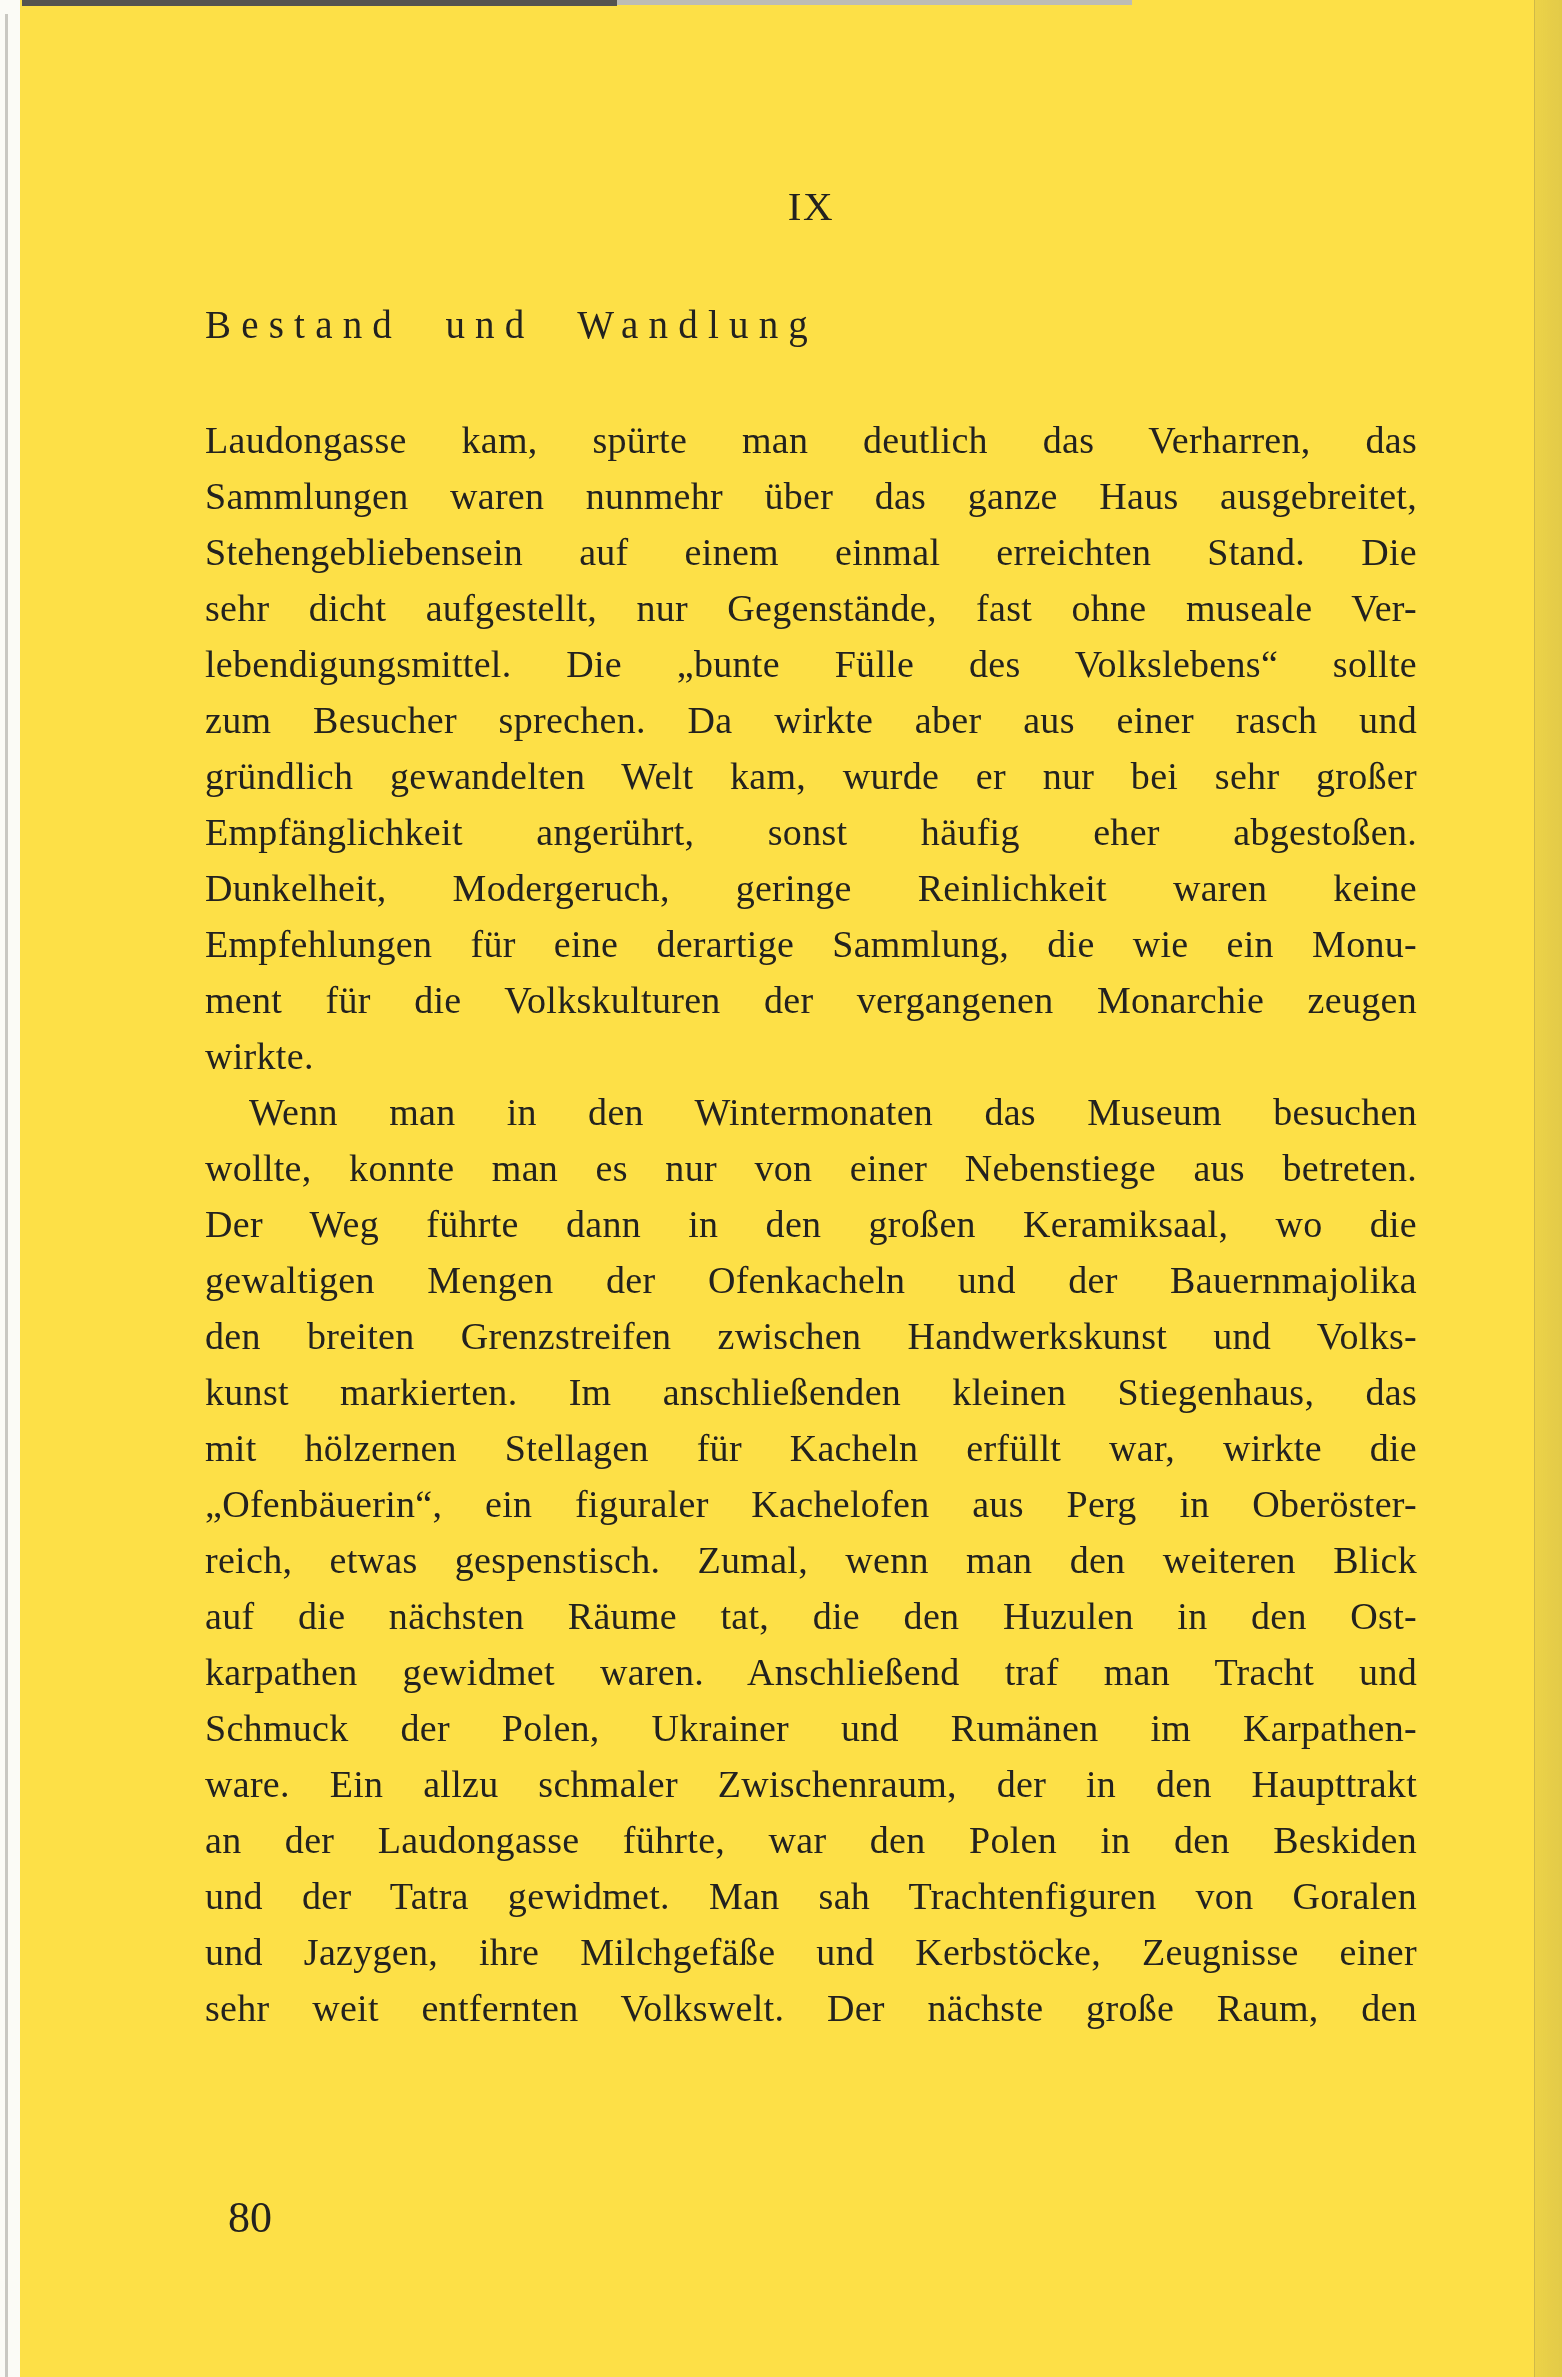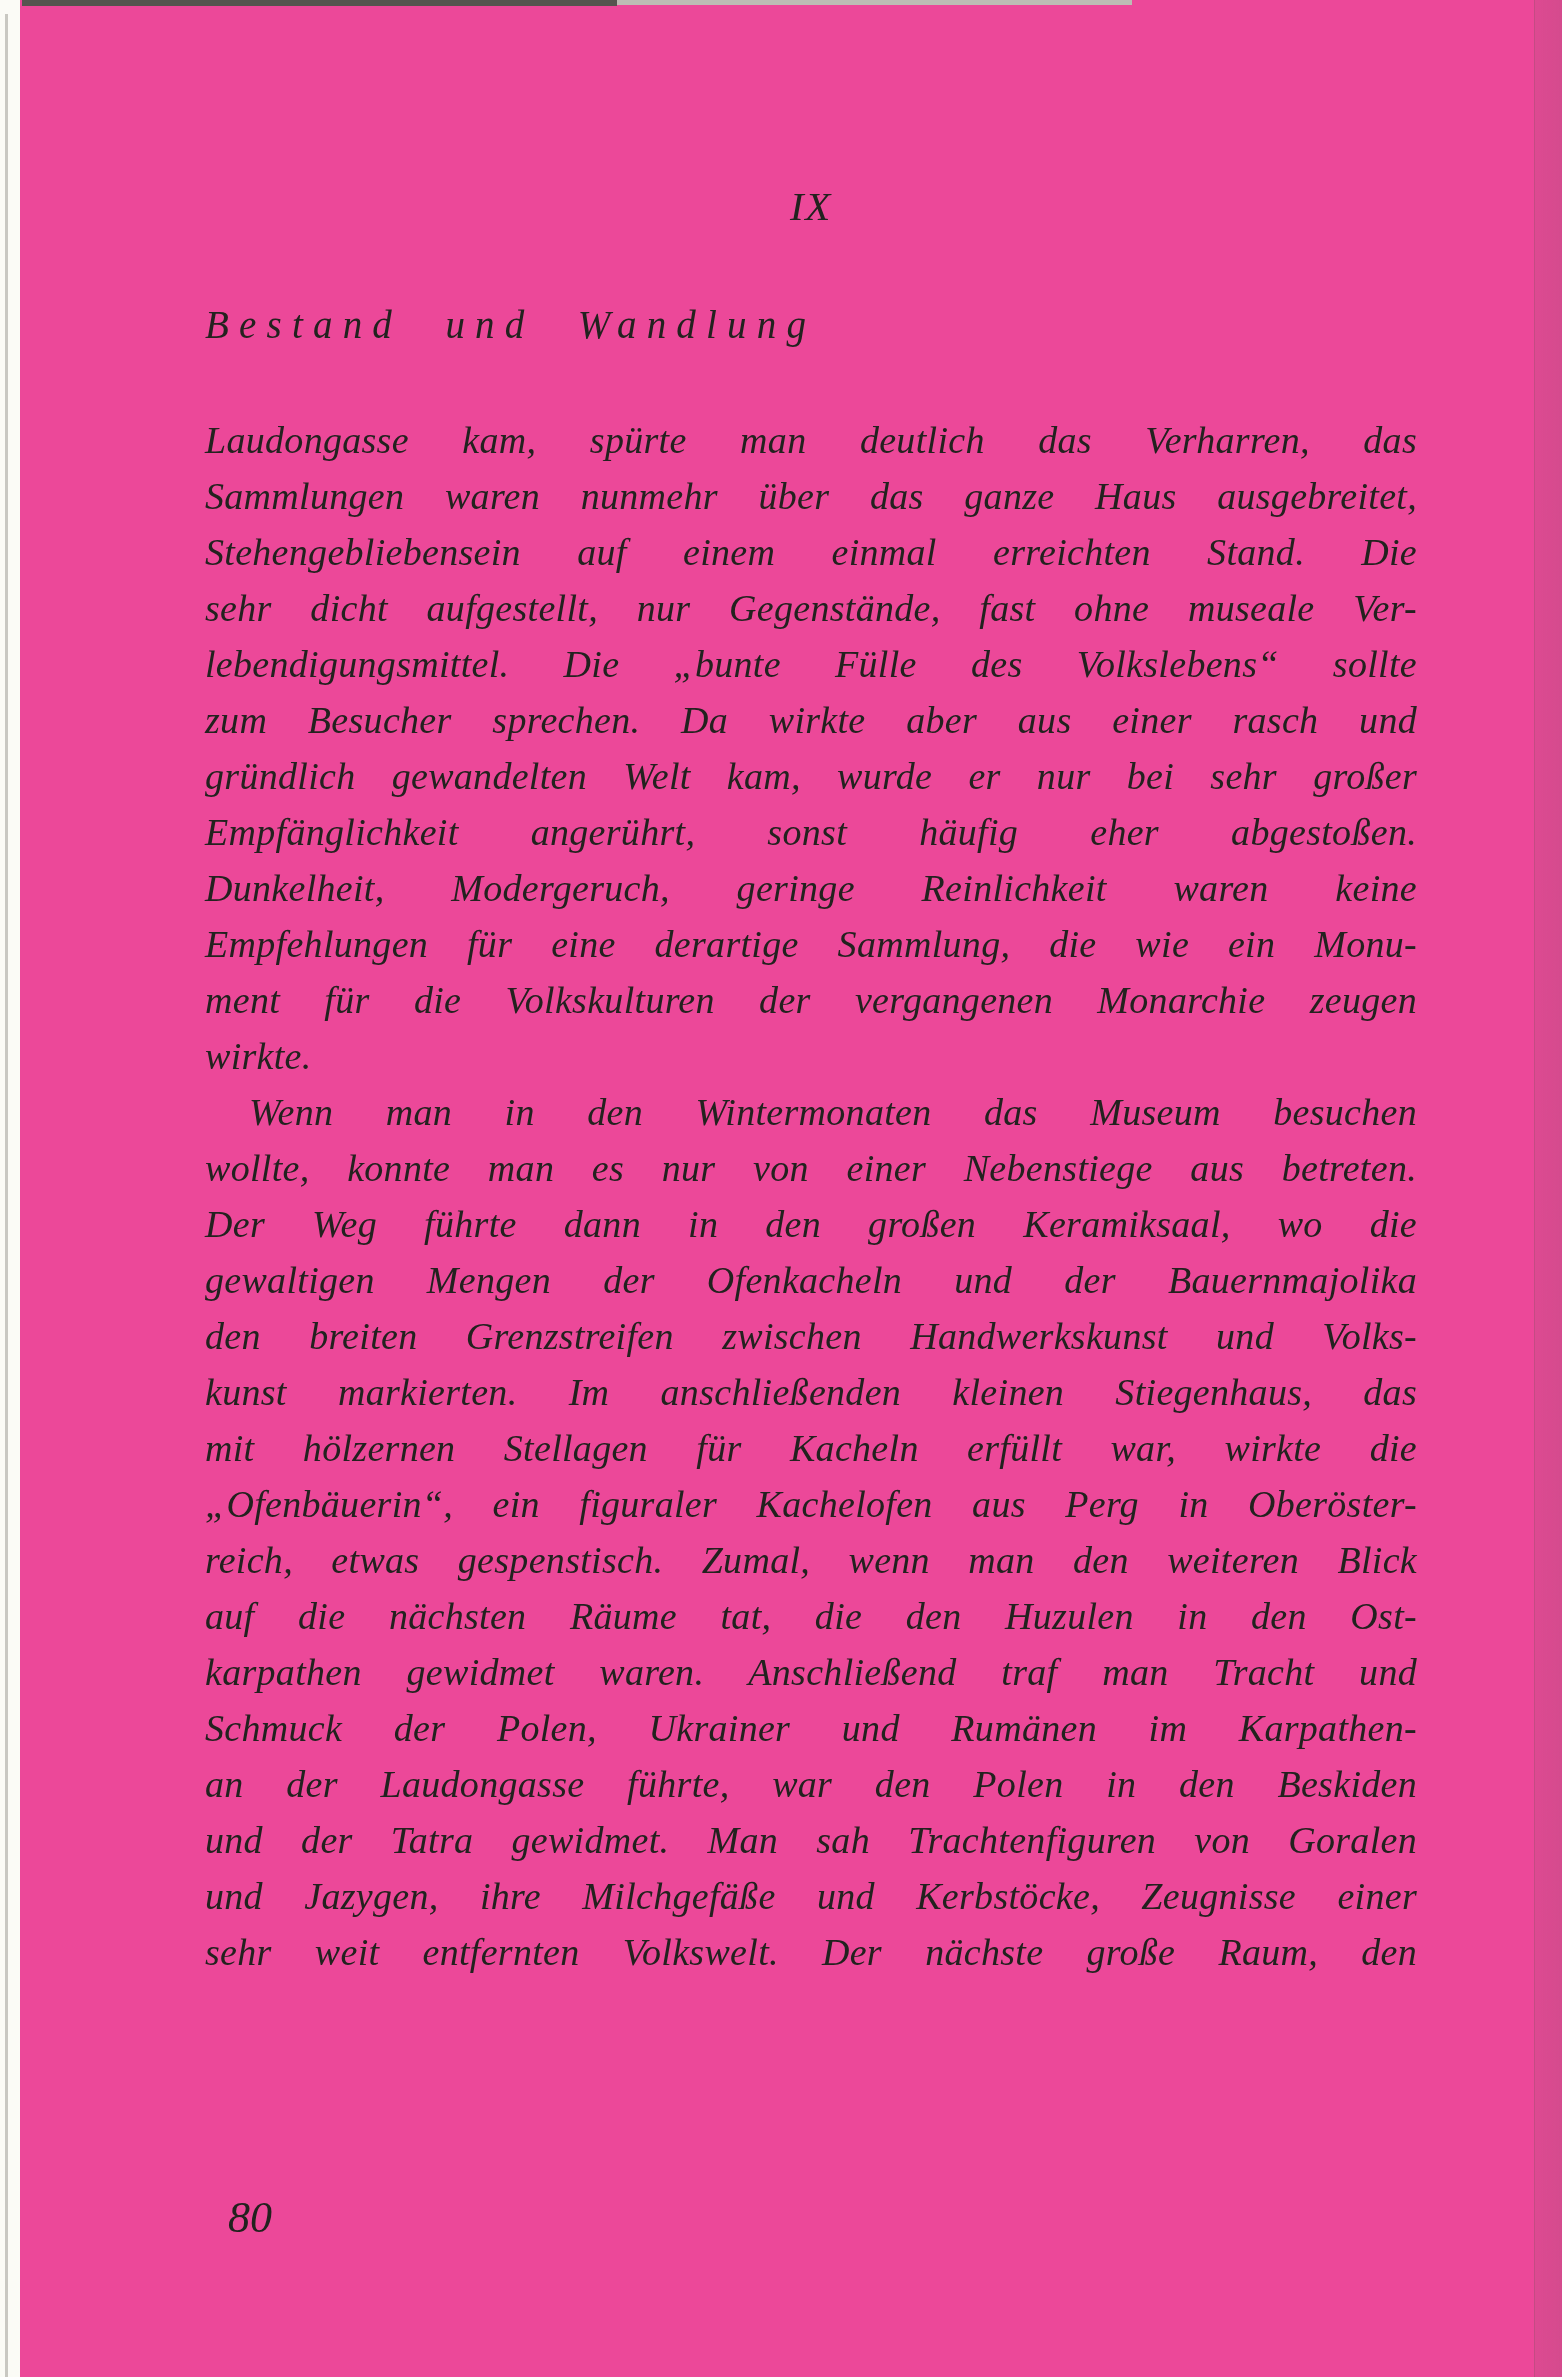--- a/index.html
+++ b/index.html
@@ -4,25 +4,24 @@
 <style>
   html, body {
     margin: 0;
     padding: 0;
     background: #ffffff;
   }
   .page {
     position: relative;
     width: 1562px;
     height: 2377px;
-    background: #ec4899;
+    background: #fde047;
     overflow: hidden;
     font-family: "Liberation Serif", "DejaVu Serif", serif;
     color: #23221f;
-    font-style: italic;
   }
   
   .left-strip {
     position: absolute;
     left: 0; top: 0;
     width: 20.3px; height: 2377px;
     background: #fbfbf6;
   }
   .left-line {
     position: absolute;
@@ -130,20 +129,21 @@
       <div class="line">Der Weg führte dann in den großen Keramiksaal, wo die</div>
       <div class="line">gewaltigen Mengen der Ofenkacheln und der Bauernmajolika</div>
       <div class="line">den breiten Grenzstreifen zwischen Handwerkskunst und Volks-</div>
       <div class="line">kunst markierten. Im anschließenden kleinen Stiegenhaus, das</div>
       <div class="line">mit hölzernen Stellagen für Kacheln erfüllt war, wirkte die</div>
       <div class="line">„Ofenbäuerin“, ein figuraler Kachelofen aus Perg in Oberöster-</div>
       <div class="line">reich, etwas gespenstisch. Zumal, wenn man den weiteren Blick</div>
       <div class="line">auf die nächsten Räume tat, die den Huzulen in den Ost-</div>
       <div class="line">karpathen gewidmet waren. Anschließend traf man Tracht und</div>
       <div class="line">Schmuck der Polen, Ukrainer und Rumänen im Karpathen-</div>
+      <div class="line">ware. Ein allzu schmaler Zwischenraum, der in den Haupttrakt</div>
       <div class="line">an der Laudongasse führte, war den Polen in den Beskiden</div>
       <div class="line">und der Tatra gewidmet. Man sah Trachtenfiguren von Goralen</div>
       <div class="line">und Jazygen, ihre Milchgefäße und Kerbstöcke, Zeugnisse einer</div>
       <div class="line">sehr weit entfernten Volkswelt. Der nächste große Raum, den</div>
     </div>
 
   </div>
 
   <div class="page-number">80</div>
 

